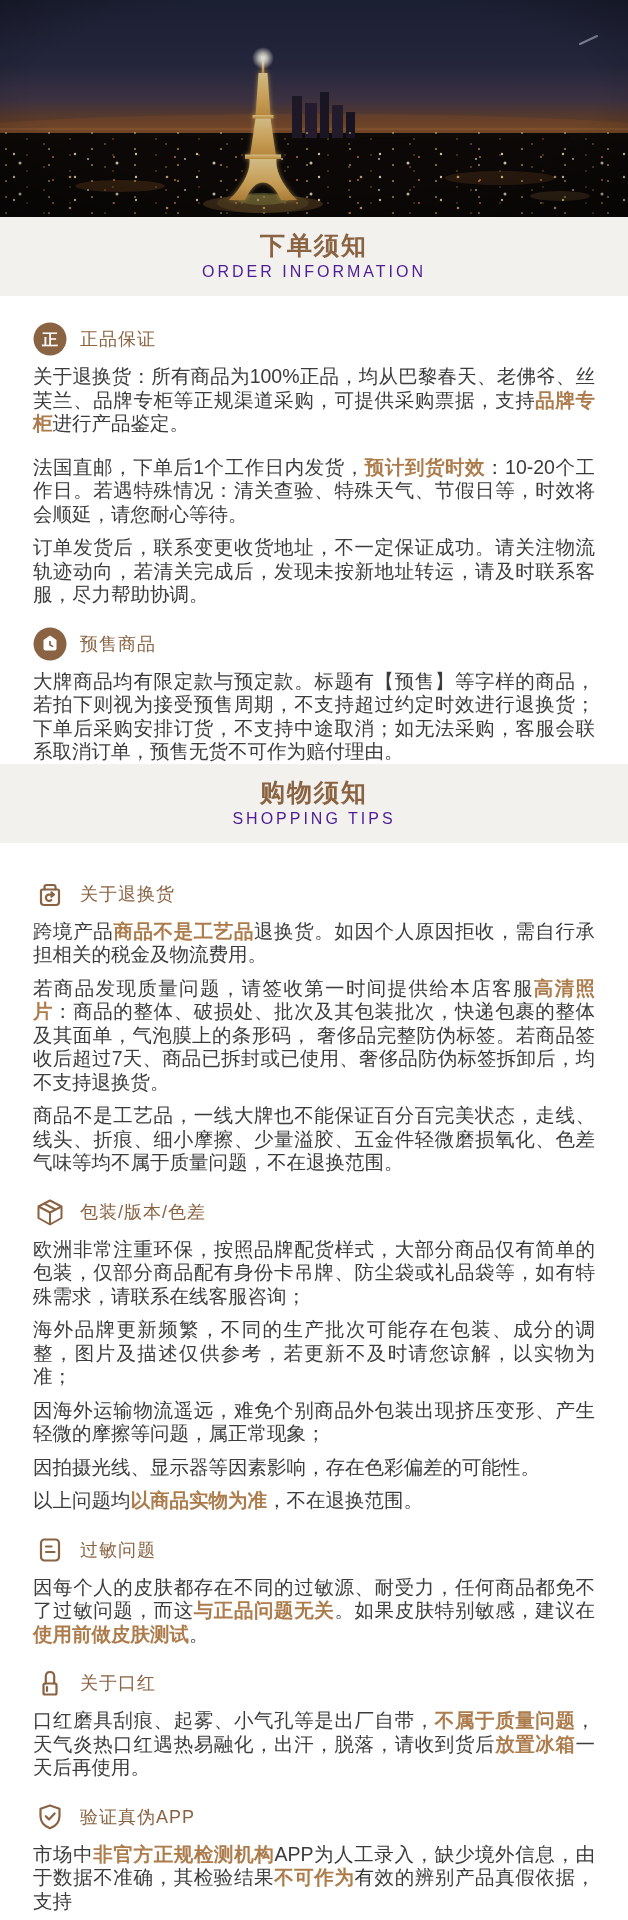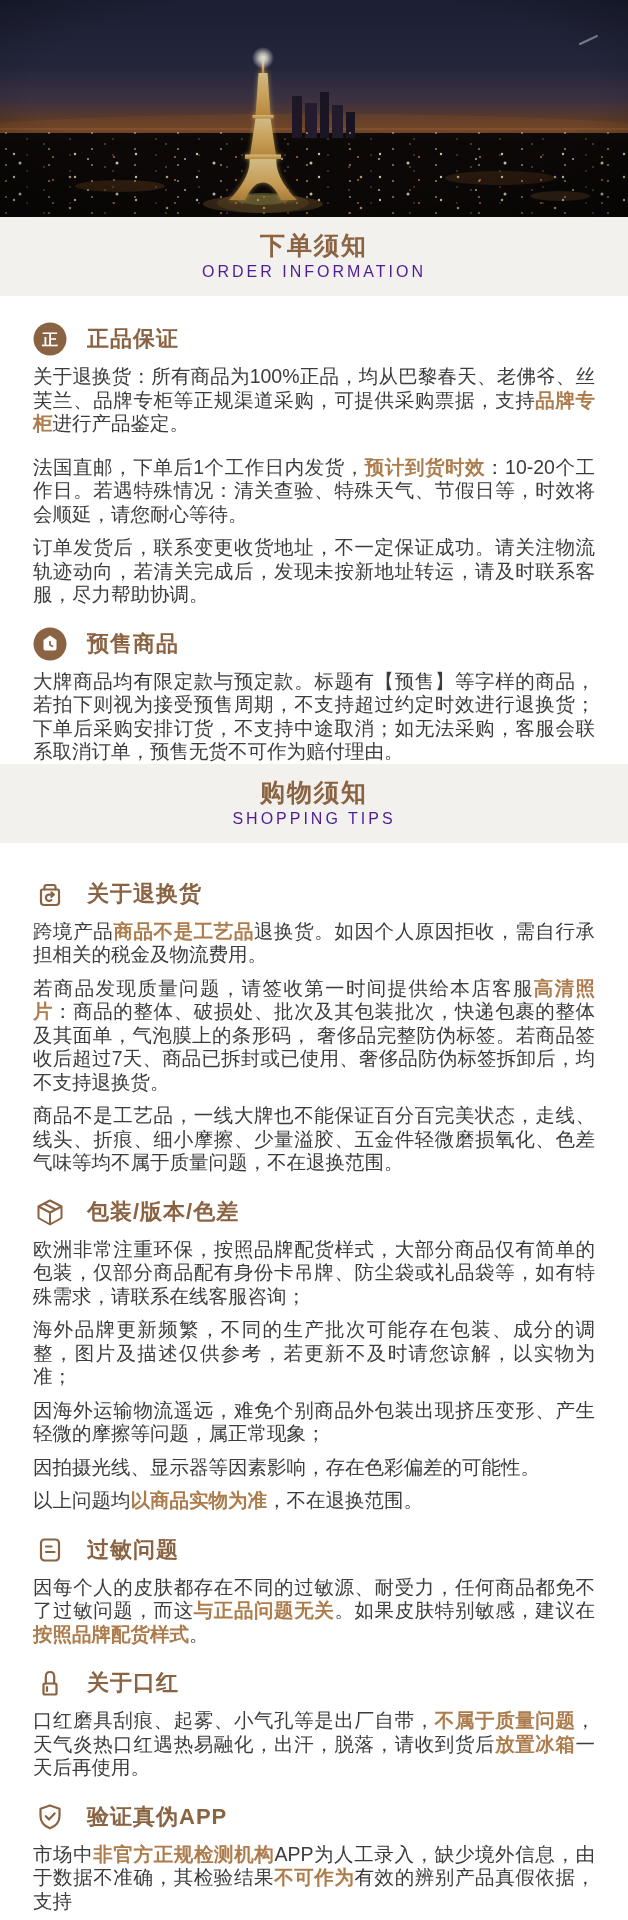--- a/index.html
+++ b/index.html
@@ -18,21 +18,21 @@
   .band-title{font-size:25px;line-height:26px;font-weight:700;color:var(--accent);letter-spacing:2px;}
   .band-sub{font-size:16px;line-height:17px;color:#4c1d95;letter-spacing:3px;margin-top:5px;}
   .content{padding:0 33px;}
   .content[data-sections-group="1"]{padding-bottom:20px;}
   .section{margin-top:20px;}
   .content[data-sections-group="0"] .section:first-child{margin-top:26px;}
   .content[data-sections-group="1"] .section:first-child{margin-top:34px;}
   .section-head{display:flex;align-items:center;gap:13px;height:34px;margin-bottom:9px;}
   .icon-slot{width:34px;height:34px;flex:0 0 34px;}
   .icon-slot svg{width:34px;height:34px;display:block;}
-  .section-title{margin:7px;font-size:22px;font-weight:700;color:var(--accent);letter-spacing:1px;}
+  .section-title{margin:0;font-size:18px;font-weight:400;color:var(--accent);letter-spacing:1px;}
   .section-body .para{margin:10px 0 0;font-size:19.5px;line-height:var(--lh);color:var(--body-text);text-align:justify;}
   .section-body .para:first-child{margin-top:0;}
   .para .hl{color:var(--hl);font-weight:700;}
 </style>
 </head>
 <body>
 
 <div class="page">
 
   <div class="hero">
@@ -228,21 +228,21 @@
     <g fill="none" stroke="#8a6343" stroke-width="2.2" stroke-linecap="round">
       <rect x="8" y="6.5" width="18" height="21" rx="3.5"></rect>
       <path d="M13 13.5 h5.5"></path>
       <path d="M13 19 h8.5"></path>
     </g>
   </svg>
           </span>
       <h2 class="section-title">过敏问题</h2>
     </div>
     <div class="section-body">
-          <p class="para"><span>因每个人的皮肤都存在不同的过敏源、耐受力，任何商品都免不了过敏问题，而这</span><span class="hl">与正品问题无关</span><span>。如果皮肤特别敏感，建议在</span><span class="hl">按照品牌配货样式</span><span>。</span></p>
+          <p class="para"><span>因每个人的皮肤都存在不同的过敏源、耐受力，任何商品都免不了过敏问题，而这</span><span class="hl">与正品问题无关</span><span>。如果皮肤特别敏感，建议在</span><span class="hl">使用前做皮肤测试</span><span>。</span></p>
         </div>
   </section>
 
   <section class="section">
     <div class="section-head">
       <span class="icon-slot">
             <svg viewBox="0 0 34 34">
     <g fill="none" stroke="#8a6343" stroke-width="2.2" stroke-linecap="round" stroke-linejoin="round">
       <path d="M12.8 17.5 v-7 q0 -4.5 4.2 -4.5 q4.2 0 4.2 4.5 v7"></path>
       <rect x="10.5" y="17.5" width="13" height="11" rx="1.5"></rect>

